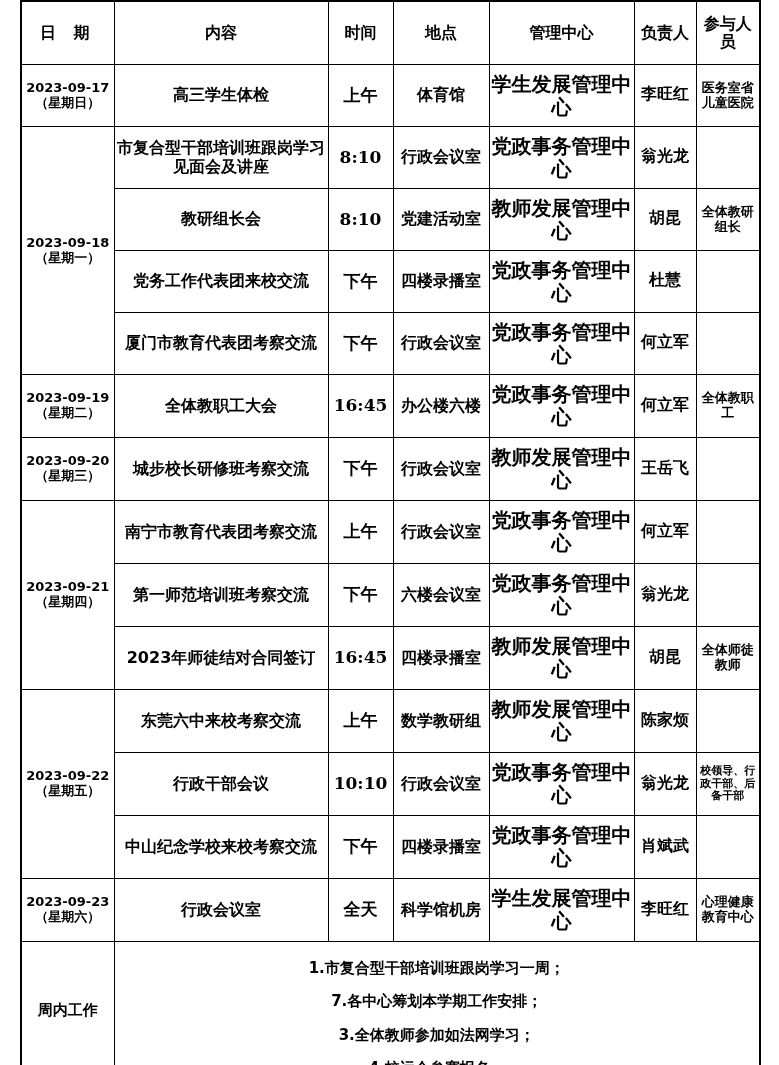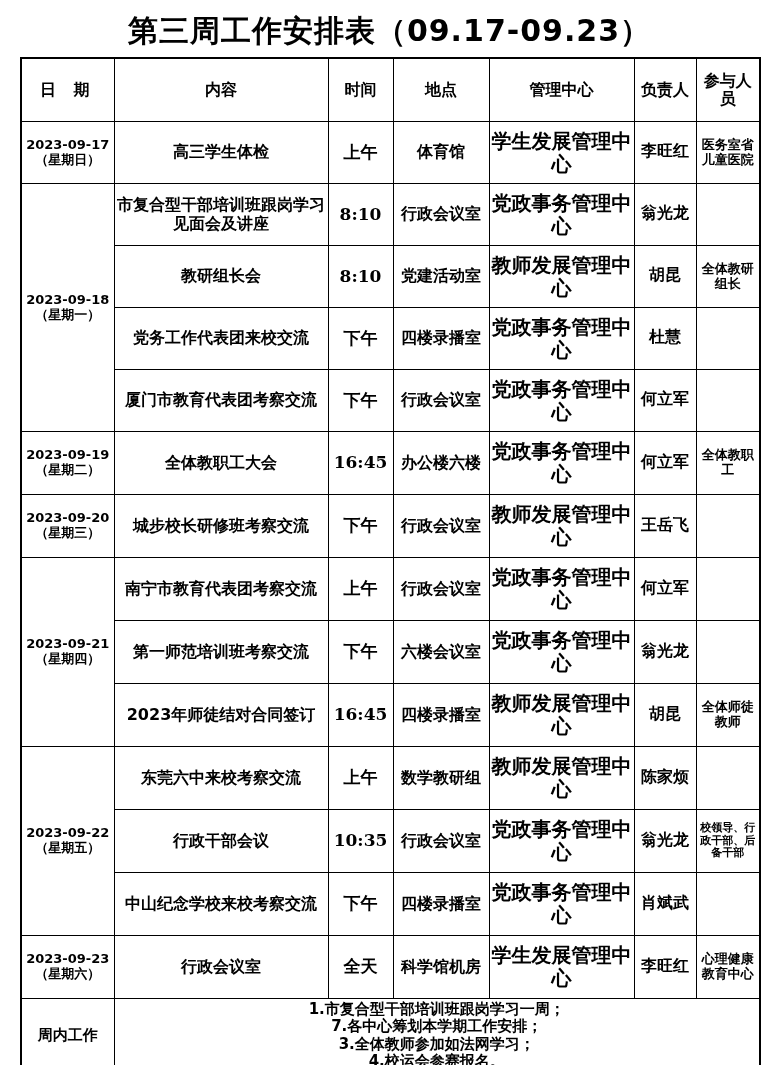--- a/index.html
+++ b/index.html
@@ -103,28 +103,27 @@
     vertical-align: middle;
   }
   td.footer-body {
     text-align: left;
     vertical-align: middle;
     font-size: 15px;
     padding: 6px 8px;
     line-height: 1.42;
     font-weight: bold;
   }
-  .footer-line { white-space: nowrap; }
+  .footer-line { white-space: nowrap; margin-top: 16px; }
 </style>
 </head>
 <body>
 
 <div class="page">
 
-  <div class="doc-title">第三周工作安排表（09.17-09.23）</div>
 
   <table class="schedule">
     <colgroup>
       <col class="c-date">
         <col class="c-content">
         <col class="c-time">
         <col class="c-place">
         <col class="c-center">
         <col class="c-owner">
         <col class="c-part">
@@ -254,21 +253,21 @@
         </td>
         <td class="content-cell">东莞六中来校考察交流</td>
         <td class="time-cell">上午</td>
         <td class="place-cell">数学教研组</td>
         <td class="center-cell">教师发展管理中心</td>
         <td class="owner-cell">陈家烦</td>
         <td class="part-cell"></td>
       </tr>
       <tr class="r-h58">
         <td class="content-cell">行政干部会议</td>
-        <td class="time-cell">10:35</td>
+        <td class="time-cell">10:10</td>
         <td class="place-cell">行政会议室</td>
         <td class="center-cell">党政事务管理中心</td>
         <td class="owner-cell">翁光龙</td>
         <td class="part-cell tiny">校领导、行政干部、后备干部</td>
       </tr>
       <tr class="r-h58">
         <td class="content-cell">中山纪念学校来校考察交流</td>
         <td class="time-cell">下午</td>
         <td class="place-cell">四楼录播室</td>
         <td class="center-cell">党政事务管理中心</td>

